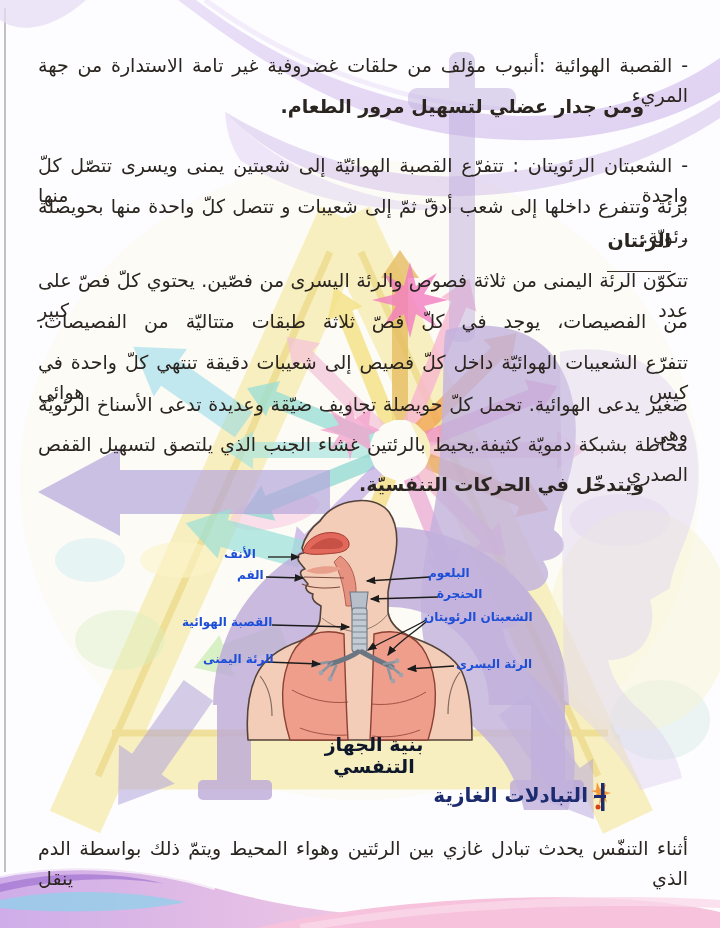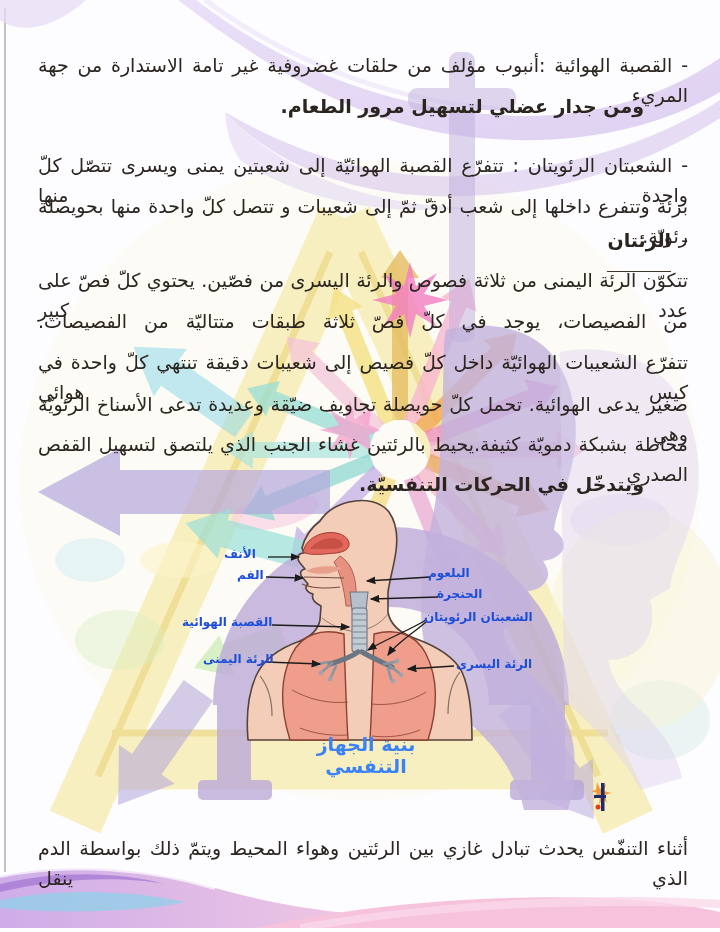--- a/index.html
+++ b/index.html
@@ -23,22 +23,22 @@
     font-size:19px; color:#2b2520; direction:rtl;
   }
   .heading-lungs .ul{ border-bottom:1.6px solid #3c352d; padding-bottom:20px;font-weight:bold; }
   .heading-lungs .gap{ margin:0 5px; }
   
   .dlabel{
     position:absolute; direction:rtl; white-space:nowrap;
     font-size:12px; font-weight:bold; color:#1d4ed8; letter-spacing:0;
   }
   .caption{
-    position:absolute; left:276px; top:733px; width:180px; text-align:center;
-    font-size:19px; font-weight:bold; color:#3b82f6; direction:rtl;
+    position:absolute; left:284px; top:733px; width:180px; text-align:center;
+    font-size:19px; font-weight:bold; color:#0f172a; direction:rtl;
   }
   .gas-heading{
     position:absolute; right:132px; top:783px; font-size:20px; font-weight:bold;
     color:#1c2b6e; direction:rtl; white-space:nowrap;
   }
   .gas-icon{ position:absolute; left:589px; top:781px; }
 </style>
 </head>
 <body>
 
@@ -279,16 +279,17 @@
   <div class="dlabel" style="left:456px; top:657px">الرئة اليسرى</div>
 
   <div class="caption">بنية الجهاز التنفسي</div>
 
   <svg class="gas-icon" width="24" height="34" viewBox="0 0 24 34" aria-hidden="true">
     <polygon points="2,10 8,12 4,18 11,16 10,24 14,17 18,22 16,14 22,12 15,10 17,3 11,8 8,1 7,9" fill="#f59a3c"></polygon>
     <rect x="12" y="2" width="3.5" height="28" fill="#1d2b6e"></rect>
     <rect x="5" y="14" width="12" height="3" fill="#1d2b6e"></rect>
     <circle cx="9" cy="26" r="2.5" fill="#d84315"></circle>
   </svg>
+  <div class="gas-heading">التبادلات الغازية</div>
 
   <div class="line just" style="top:833px">أثناء التنفّس يحدث تبادل غازي بين الرئتين وهواء المحيط ويتمّ ذلك بواسطة الدم الذي ينقل</div>
 
 </div>
 
 </body></html>

